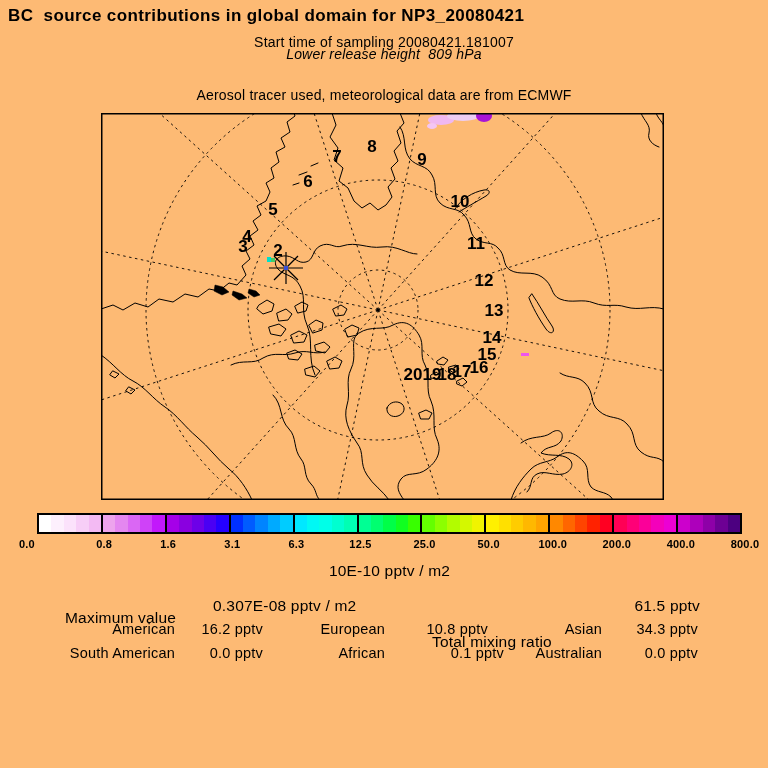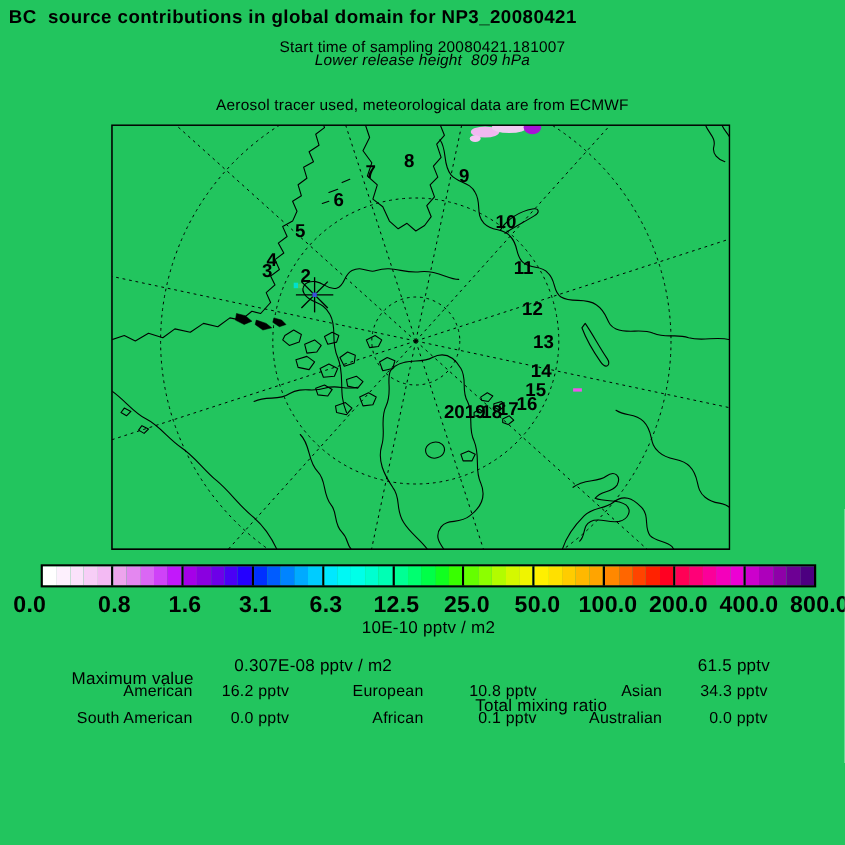--- a/index.html
+++ b/index.html
@@ -1,36 +1,36 @@
 <!DOCTYPE html>
 <html><head>
 <meta charset="utf-8">
 <style>
   html,body{margin:0;padding:0;background:#fff;}
   body{width:768px;height:768px;font-family:"Liberation Sans",sans-serif;color:#000;}
-  #page{position:relative;width:768px;height:768px;background:#22c55e;overflow:hidden;}
+  #page{position:relative;width:768px;height:768px;background:#fdba74;overflow:hidden;}
   .abs{position:absolute;}
   .pre{white-space:pre;}
   #title{left:8px;top:6px;font-size:17px;font-weight:bold;letter-spacing:.4px;}
   .hrow{left:0;width:768px;display:flex;justify-content:center;font-size:14px;letter-spacing:.2px;}
   #line2{top:34px;gap:32px;}
   #line3{top:46px;gap:46px;font-style:italic;}
   #line4{top:87px;justify-content:center;text-align:center;}
   #map{left:101px;top:113px;width:563px;height:387px;}
   #map svg{display:block;}
   #graticule circle,#graticule line{fill:none;stroke:#000;stroke-width:.9;stroke-dasharray:2.5 3.5;}
   .coast{fill:none;stroke:#000;stroke-width:1;stroke-linejoin:round;stroke-linecap:round;}
   .coast-fill{fill:#000;stroke:#000;stroke-width:.5;}
   #trajlabels text{font-family:"Liberation Sans",sans-serif;font-weight:bold;font-size:17px;text-anchor:middle;fill:#000;}
   .starline{stroke:#000;stroke-width:1.2;}
   #cbar{left:37px;top:513px;width:705px;height:21px;border:2px solid #000;display:flex;box-sizing:border-box;}
   .cb-seg{display:flex;flex:1;border-left:2px solid #000;}
   .cb-seg:first-child{border-left:none;}
   .cb-cell{flex:1;}
-  #ticks{left:0;top:538px;width:768px;height:18px;font-weight:bold;font-size:21px;letter-spacing:.2px;}
+  #ticks{left:0;top:538px;width:768px;height:18px;font-weight:bold;font-size:11px;letter-spacing:.2px;}
   .tick{position:absolute;transform:translateX(-50%);white-space:pre;}
   #unit{left:37px;top:562px;width:705px;text-align:center;font-size:15.5px;letter-spacing:.2px;}
   #statline1{left:0;top:597px;width:768px;height:18px;font-size:15.5px;letter-spacing:.2px;}
   #statline1 span{position:absolute;white-space:pre;}
   #stat-max-label{left:65px;margin-top:12px;}
   #stat-max-value{left:213px;}
   #stat-total-label{left:432px;margin-top:36px;}
   #stat-total-value{right:68px;}
   #statrows{left:0;top:621px;width:768px;height:48px;font-size:14.5px;letter-spacing:.2px;}
   .scell{position:absolute;white-space:pre;}
@@ -253,18 +253,18 @@
   <div id="statrows" class="abs">
       <span class="scell" style="top: 0px; right: 593px;">American</span>
       <span class="scell" style="top: 0px; right: 505px;">16.2 pptv</span>
       <span class="scell" style="top: 0px; right: 383px;">European</span>
       <span class="scell" style="top: 0px; right: 280px;">10.8 pptv</span>
       <span class="scell" style="top: 0px; right: 166px;">Asian</span>
       <span class="scell" style="top: 0px; right: 70px;">34.3 pptv</span>
       <span class="scell" style="top: 24px; right: 593px;">South American</span>
       <span class="scell" style="top: 24px; right: 505px;">0.0 pptv</span>
       <span class="scell" style="top: 24px; right: 383px;">African</span>
-      <span class="scell" style="top: 24px; right: 280px;">0.1 pptv</span>
+      <span class="scell" style="top: 24px; right: 264px;">0.1 pptv</span>
       <span class="scell" style="top: 24px; right: 166px;">Australian</span>
       <span class="scell" style="top: 24px; right: 70px;">0.0 pptv</span>
     </div>
 
 </div>
 
 </body></html>

